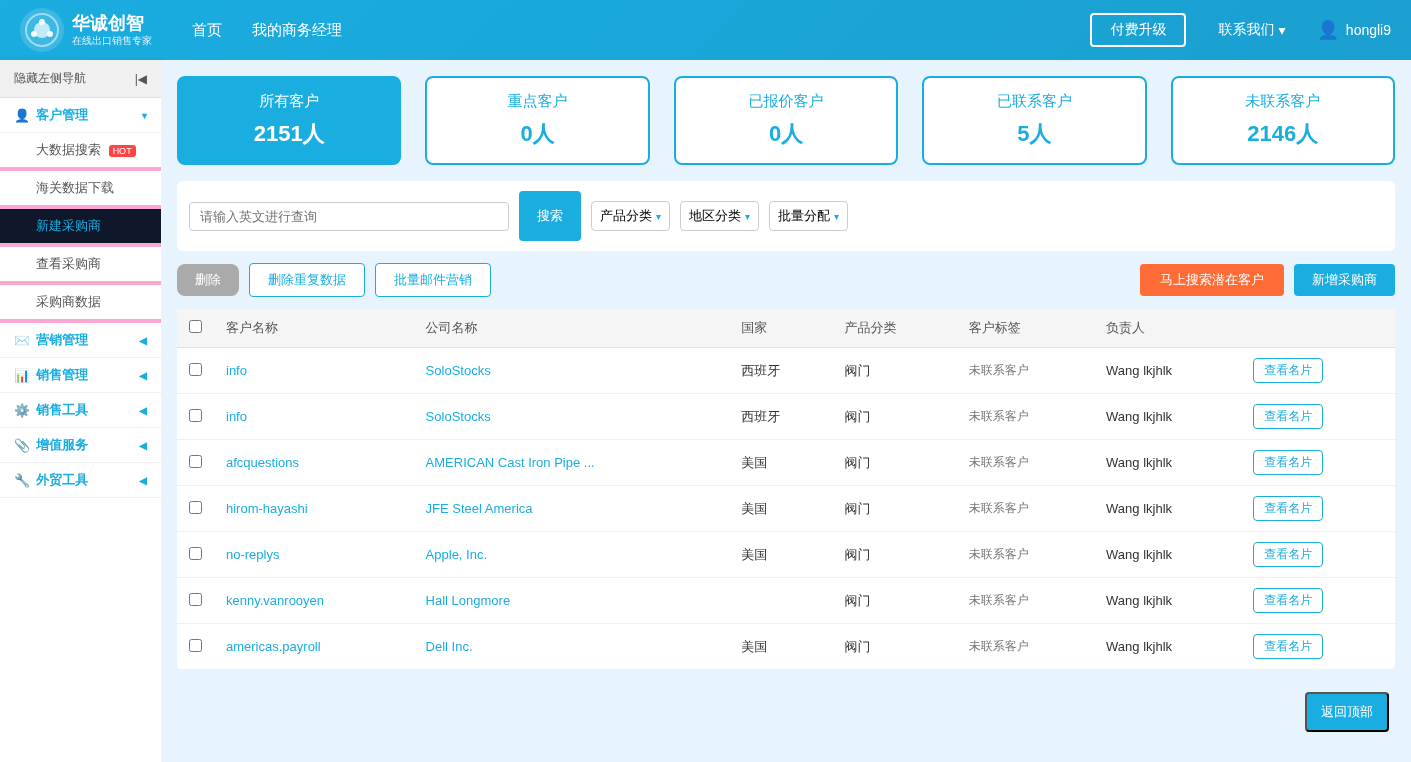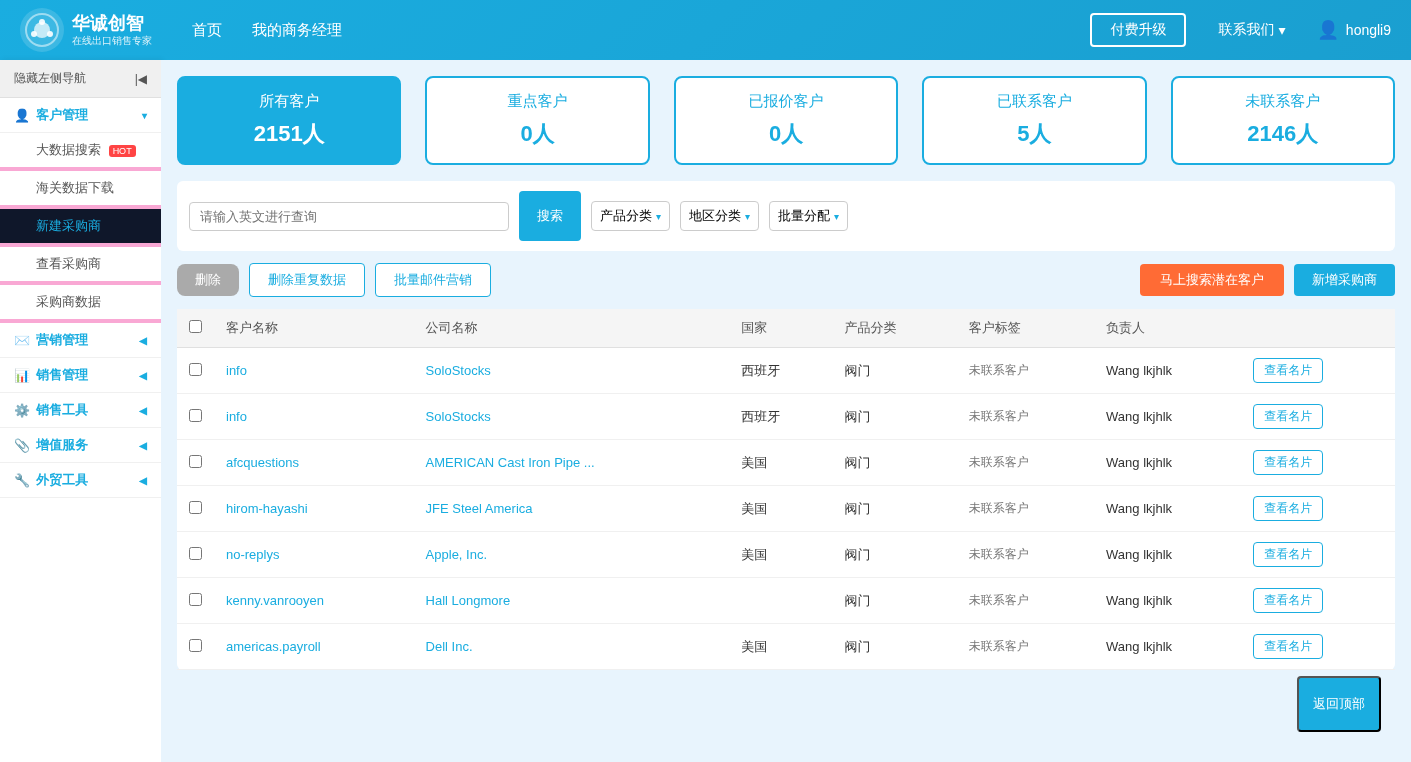--- a/index.html
+++ b/index.html
@@ -66,21 +66,21 @@
     .btn-add { background: #1aade0; color: white; border: none; border-radius: 4px; padding: 7px 18px; cursor: pointer; font-size: 13px; }
 
     
     .data-table { width: 100%; background: white; border-radius: 6px; border-collapse: collapse; }
     .data-table th { padding: 10px 12px; text-align: left; background: #f5f5f5; color: #555; font-weight: normal; font-size: 13px; border-bottom: 1px solid #e0e0e0; }
     .data-table td { padding: 10px 12px; border-bottom: 1px solid #f0f0f0; font-size: 13px; color: #333; }
     .link-blue { color: #1aade0; cursor: pointer; text-decoration: none; }
     .tag-unlabeled { color: #777; font-size: 12px; }
     .btn-card { border: 1px solid #1aade0; color: #1aade0; background: white; border-radius: 4px; padding: 3px 10px; cursor: pointer; font-size: 12px; }
     .checkbox-cell { width: 30px; }
-    .back-top { position: fixed; bottom: 30px; right: 30px; background: #1aade0; color: white; padding: 17px 14px; border-radius: 4px; cursor: pointer; font-size: 13px; }
+    .back-top { position: fixed; bottom: 30px; right: 22px; background: #1aade0; color: white; padding: 9px 14px; border-radius: 4px; cursor: pointer; font-size: 13px; }
   </style>
 </head>
 <body>
 
 <header class="topnav">
   <div class="logo-area">
     <div class="logo-icon">
       <svg viewBox="0 0 36 36" fill="none" xmlns="http://www.w3.org/2000/svg">
         <circle cx="18" cy="18" r="16" stroke="white" stroke-width="2" fill="none" opacity="0.5"></circle>
         <circle cx="18" cy="18" r="8" fill="white" opacity="0.7"></circle>

